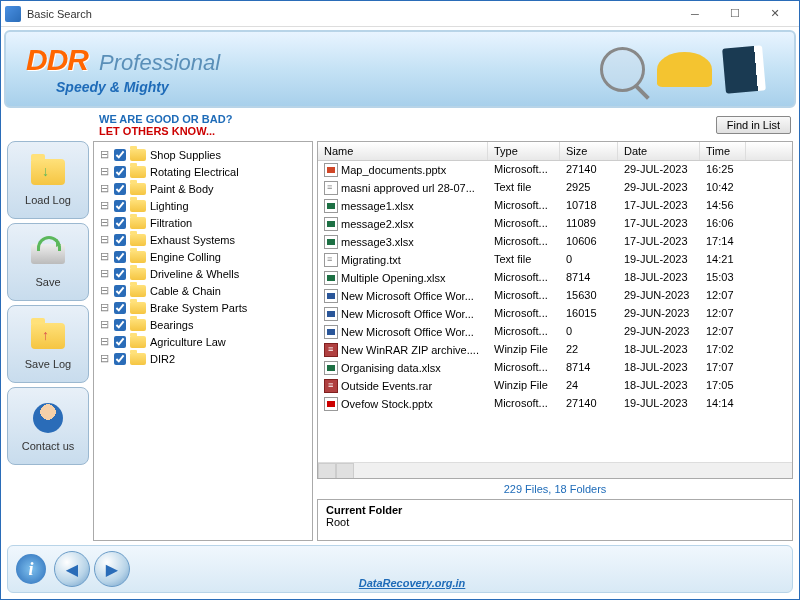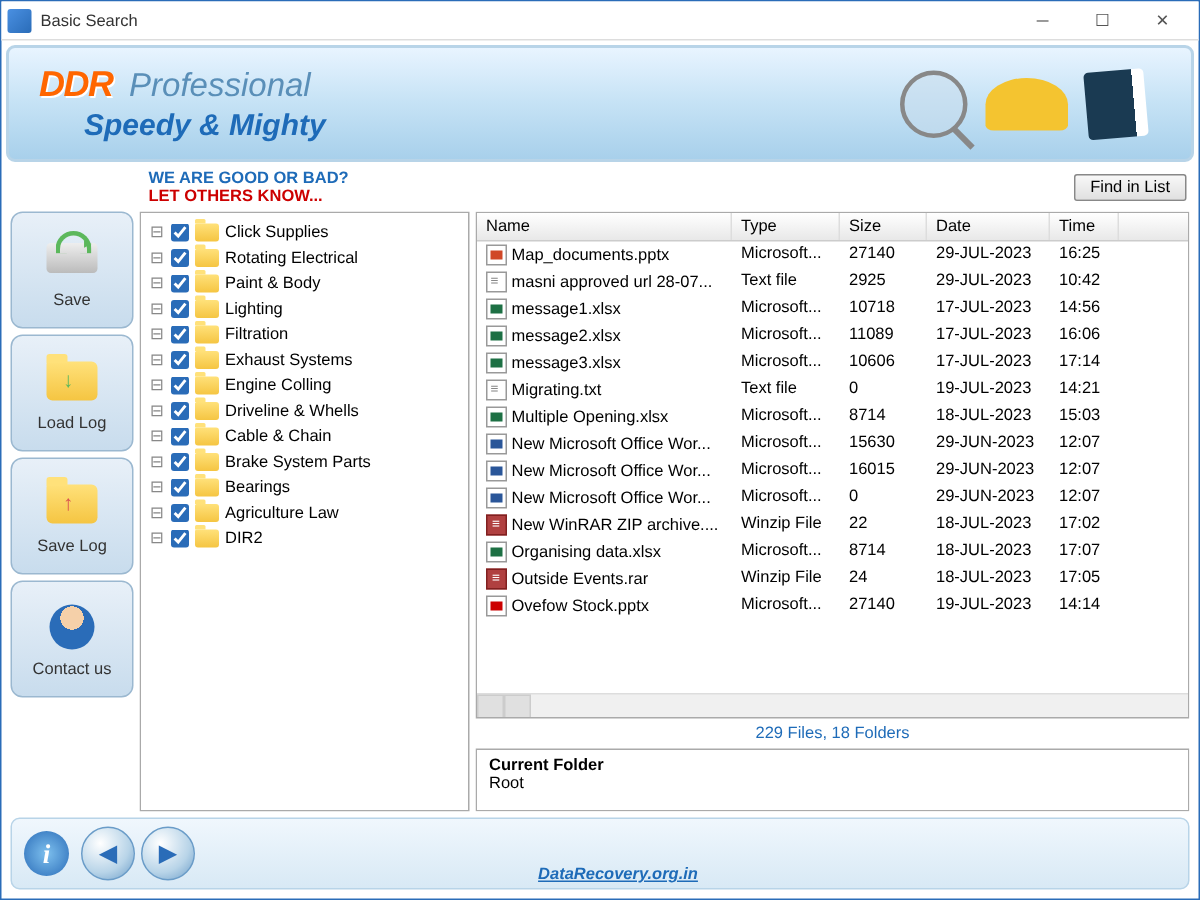--- a/index.html
+++ b/index.html
@@ -5,23 +5,23 @@
 * { box-sizing: border-box; margin: 0; padding: 0; font-family: Tahoma, Arial, sans-serif; font-size: 11px; }
 body { background: #999; display: flex; align-items: center; justify-content: center; height: 100vh; }
 .window { width: 800px; height: 600px; background: #fff; border: 1px solid #2a6cb8; display: flex; flex-direction: column; }
 .titlebar { height: 26px; background: #fff; display: flex; align-items: center; padding: 0 4px; border-bottom: 1px solid #ddd; }
 .titlebar .icon { width: 16px; height: 16px; background: linear-gradient(135deg,#4a90e2,#2a6cb8); margin-right: 6px; border-radius: 2px; }
 .titlebar .title { flex: 1; color: #333; }
 .titlebar .btn { width: 40px; height: 22px; display: flex; align-items: center; justify-content: center; color: #555; cursor: pointer; }
 
 .banner { height: 78px; background: linear-gradient(180deg,#e8f4ff 0%,#c5e2f5 50%,#a8d0eb 100%); border: 2px solid #b8d4e8; margin: 3px; border-radius: 6px; display: flex; align-items: center; padding: 0 20px; position: relative; overflow: hidden; }
 .banner-logo { display: flex; flex-direction: column; }
-.banner-ddr { font-size: 24px; font-weight: bold; font-style: italic; color: #ff6600; text-shadow: 1px 1px 0 #fff; letter-spacing: -1px; }
+.banner-ddr { font-size: 30px; font-weight: bold; font-style: italic; color: #ff6600; text-shadow: 1px 1px 0 #fff; letter-spacing: -1px; }
 .banner-prof { font-size: 22px; font-style: italic; color: #5a8fb8; margin-left: 8px; }
-.banner-tag { font-size: 20px; font-style: italic; font-weight: bold; color: #1e6bb8; margin-top: 2px; margin-left: 30px; }
+.banner-tag { font-size: 14px; font-style: italic; font-weight: bold; color: #1e6bb8; margin-top: 2px; margin-left: 30px; }
 .banner-tools { position: absolute; right: 30px; display: flex; gap: 12px; align-items: center; }
 .tool-mag { width: 45px; height: 45px; border-radius: 50%; border: 3px solid #888; background: rgba(200,220,235,0.5); position: relative; }
 .tool-mag::after { content:''; position:absolute; width:4px; height:18px; background:#888; bottom:-12px; right:-2px; transform:rotate(-45deg); }
 .tool-hat { width: 55px; height: 35px; background: #f4c430; border-radius: 50% 50% 10% 10%; position: relative; }
 .tool-book { width: 40px; height: 45px; background: linear-gradient(90deg,#1a3a52 80%,#fff 80%); border-radius: 3px; transform: rotate(-5deg); }
 
 .toprow { display: flex; align-items: center; padding: 2px 8px; gap: 8px; }
 .promo { color: #1e6bb8; font-weight: bold; display: flex; flex-direction: column; line-height: 1.1; flex: 0 0 auto; margin-left: 90px; }
 .promo .line2 { color: #cc0000; }
 .find-btn { margin-left: auto; padding: 2px 10px; background: linear-gradient(180deg,#f8f8f8,#e0e0e0); border: 1px solid #888; border-radius: 2px; cursor: pointer; }
@@ -113,29 +113,29 @@
       <span>WE ARE GOOD OR BAD?</span>
       <span class="line2">LET OTHERS KNOW...</span>
     </div>
     <button class="find-btn">Find in List</button>
   </div>
 
   <div class="main">
     <div class="sidebar">
       <div class="side-btn">
         <div class="si">
-            <div class="drive-icon"></div>
-          </div>
-        <div class="sl">Save</div>
+            <div class="folder-icon-lg load"></div>
+          </div>
+        <div class="sl">Load Log</div>
       </div>
       <div class="side-btn">
         <div class="si">
-            <div class="folder-icon-lg load"></div>
-          </div>
-        <div class="sl">Load Log</div>
+            <div class="drive-icon"></div>
+          </div>
+        <div class="sl">Save</div>
       </div>
       <div class="side-btn">
         <div class="si">
             <div class="folder-icon-lg save"></div>
           </div>
         <div class="sl">Save Log</div>
       </div>
       <div class="side-btn">
         <div class="si">
             <div class="person-icon"></div>
@@ -143,21 +143,21 @@
         <div class="sl">Contact us</div>
       </div>
     </div>
 
     <div class="content">
       <div class="tree-panel" id="tree">
           <div class="tree-item">
             <span style="color:#888;width:10px;">⊟</span>
             <input type="checkbox" checked="" style="">
             <div class="folder-sm"></div>
-            <span>Click Supplies</span>
+            <span>Shop Supplies</span>
           </div>
           <div class="tree-item">
             <span style="color:#888;width:10px;">⊟</span>
             <input type="checkbox" checked="" style="">
             <div class="folder-sm"></div>
             <span>Rotating Electrical</span>
           </div>
           <div class="tree-item">
             <span style="color:#888;width:10px;">⊟</span>
             <input type="checkbox" checked="" style="">

